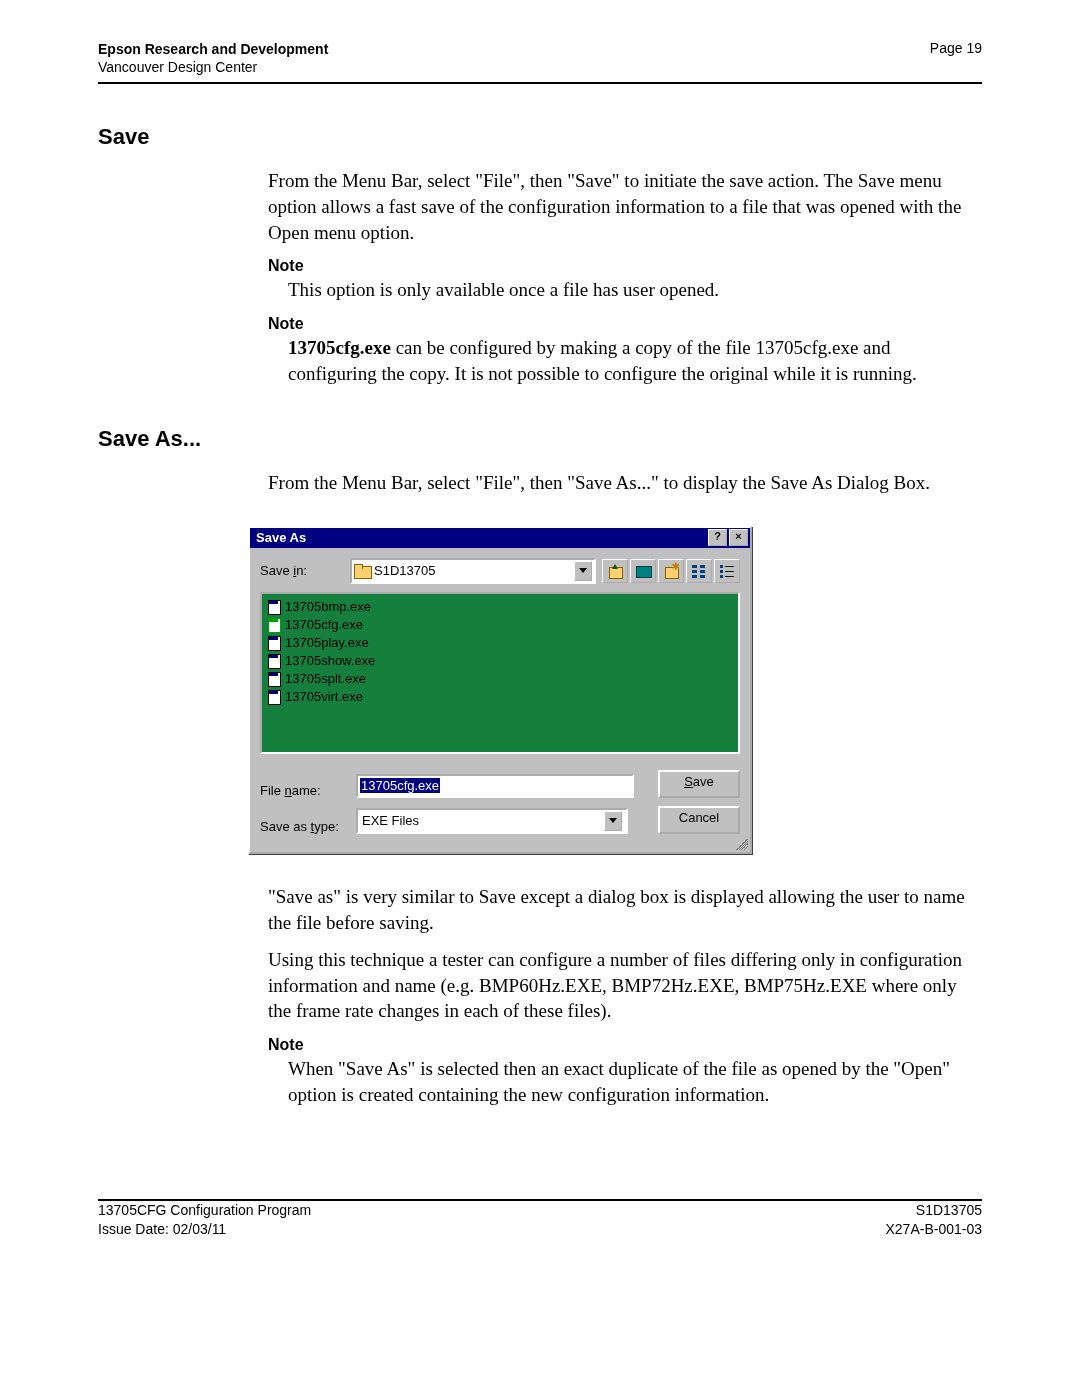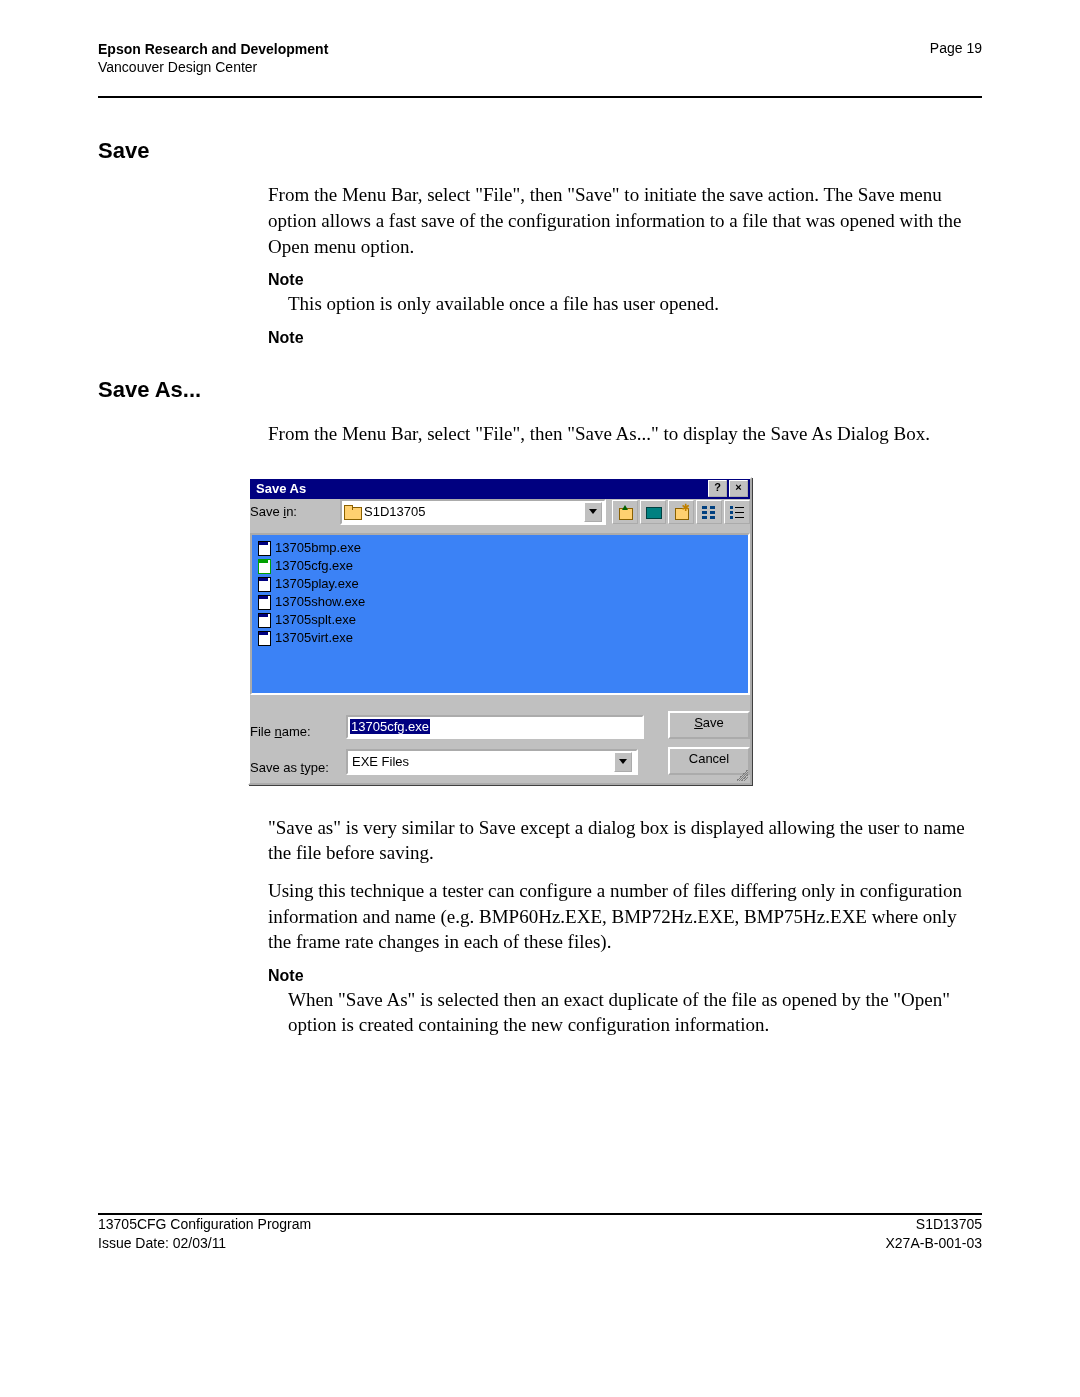--- a/index.html
+++ b/index.html
@@ -13,21 +13,21 @@
   .page {
     padding: 40px 98px 40px 98px;
     box-sizing: border-box;
   }
   .header {
     display: flex;
     justify-content: space-between;
     font-family: Arial, Helvetica, sans-serif;
     font-size: 14px;
     border-bottom: 2px solid #000;
-    padding-bottom: 20px;
+    padding-bottom: 6px;
     margin-bottom: 40px;
   }
   .header-left { line-height: 1.3; }
   .header-left .bold { font-weight: bold; }
   .header-right { text-align: right; }
   .content { min-height: 1075px; }
   h2.section-title {
     font-family: Arial, Helvetica, sans-serif;
     font-weight: bold;
     font-size: 22px;
@@ -76,21 +76,21 @@
     background: #c0c0c0;
     border: 1px outset #fff;
     margin-left: 2px;
     font-family: Arial, sans-serif;
     font-size: 11px;
     font-weight: bold;
     color: #000;
     text-align: center;
     line-height: 13px;
   }
-  .dlg-body { }
+  .dlg-body { padding: 10px; }
   .row { display: flex; align-items: center; margin-bottom: 8px; }
   .row-label { width: 90px; }
   .row-label .u { text-decoration: underline; }
   .savein-combo {
     flex: 1;
     height: 22px;
     background: #fff;
     border: 2px inset #fff;
     display: flex; align-items: center;
     padding: 0 2px;
@@ -140,21 +140,21 @@
   .ico-new{position:relative;width:16px;height:14px;}
   .ico-new::before{content:"";position:absolute;left:2px;top:3px;width:12px;height:10px;background:#ffd070;border:1px solid #8a6000;}
   .ico-new::after{content:"✱";position:absolute;right:-1px;top:-3px;font-size:10px;color:#c08000;}
   .ico-list{position:relative;width:16px;height:14px;}
   .ico-list::before{content:"";position:absolute;left:1px;top:1px;width:5px;height:3px;background:#004080;box-shadow:0 5px 0 #004080,0 10px 0 #004080,8px 0 0 #004080,8px 5px 0 #004080,8px 10px 0 #004080;}
   .ico-details{position:relative;width:16px;height:14px;}
   .ico-details::before{content:"";position:absolute;left:1px;top:1px;width:3px;height:3px;background:#004080;box-shadow:0 5px 0 #004080,0 10px 0 #004080;}
   .ico-details::after{content:"";position:absolute;left:6px;top:2px;width:9px;height:1px;background:#000;box-shadow:0 5px 0 #000,0 10px 0 #000;}
 
   .filelist {
-    background:#3b82f6; border:2px inset #fff;
+    background:#15803d; border:2px inset #fff;
     height:150px; padding:4px; margin-bottom:16px;
   }
   .fileitem { display:flex; align-items:center; height:18px; }
   .fileico {
     width:16px; height:14px; margin-right:3px;
     position:relative; flex-shrink:0;
   }
   .fileico::before{
     content:""; position:absolute; left:2px; top:0;
     width:11px; height:13px; background:#fff; border:1px solid #000;
@@ -219,20 +219,23 @@
     <div class="header-right">Page 19</div>
   </div>
 
   <div class="content">
 
     <h2 class="section-title">Save</h2>
     <p class="body-text">From the Menu Bar, select "File", then "Save" to initiate the save action. The Save menu option allows a fast save of the configuration information to a file that was opened with the Open menu option.</p>
     <div class="note-label">Note</div>
     <p class="note-text">This option is only available once a file has user opened.</p>
     <div class="note-label">Note</div>
+    <p class="note-text">
+      <b class="inline">13705cfg.exe</b><span> can be configured by making a copy of the file 13705cfg.exe and configuring the copy. It is not possible to configure the original while it is running.</span>
+    </p>
 
     <div class="spacer"></div>
 
     <h2 class="section-title">Save As...</h2>
     <p class="body-text">From the Menu Bar, select "File", then "Save As..." to display the Save As Dialog Box.</p>
 
     <div class="dialog-wrap">
       <div class="titlebar">
         <span class="titlebar-text">Save As</span>
         <div class="titlebar-btn">?</div>

